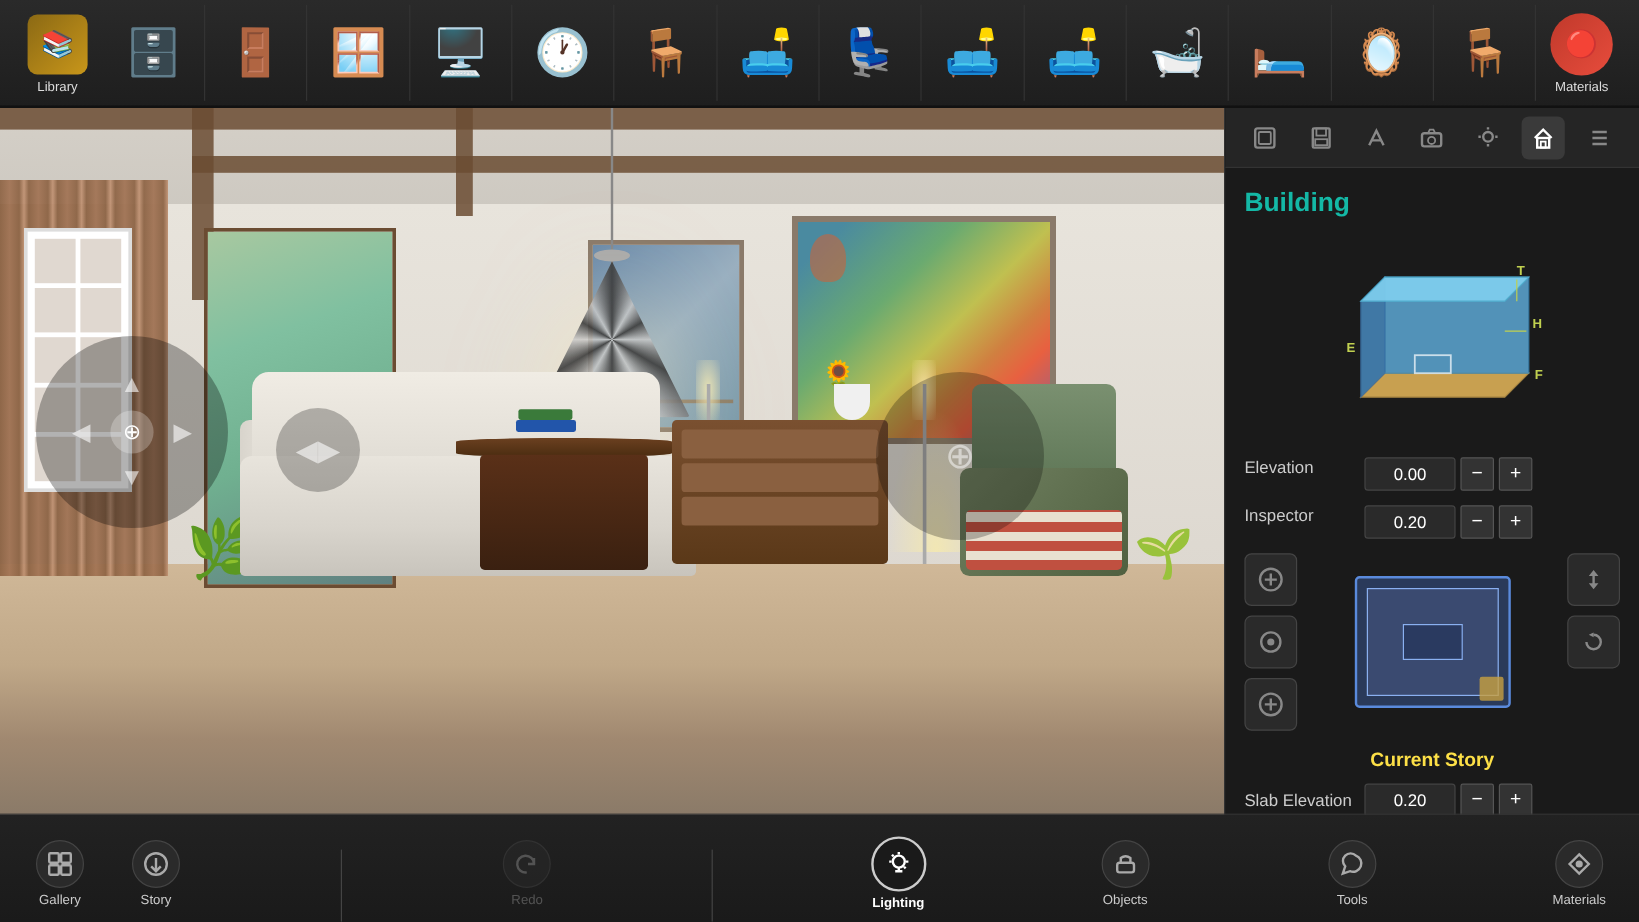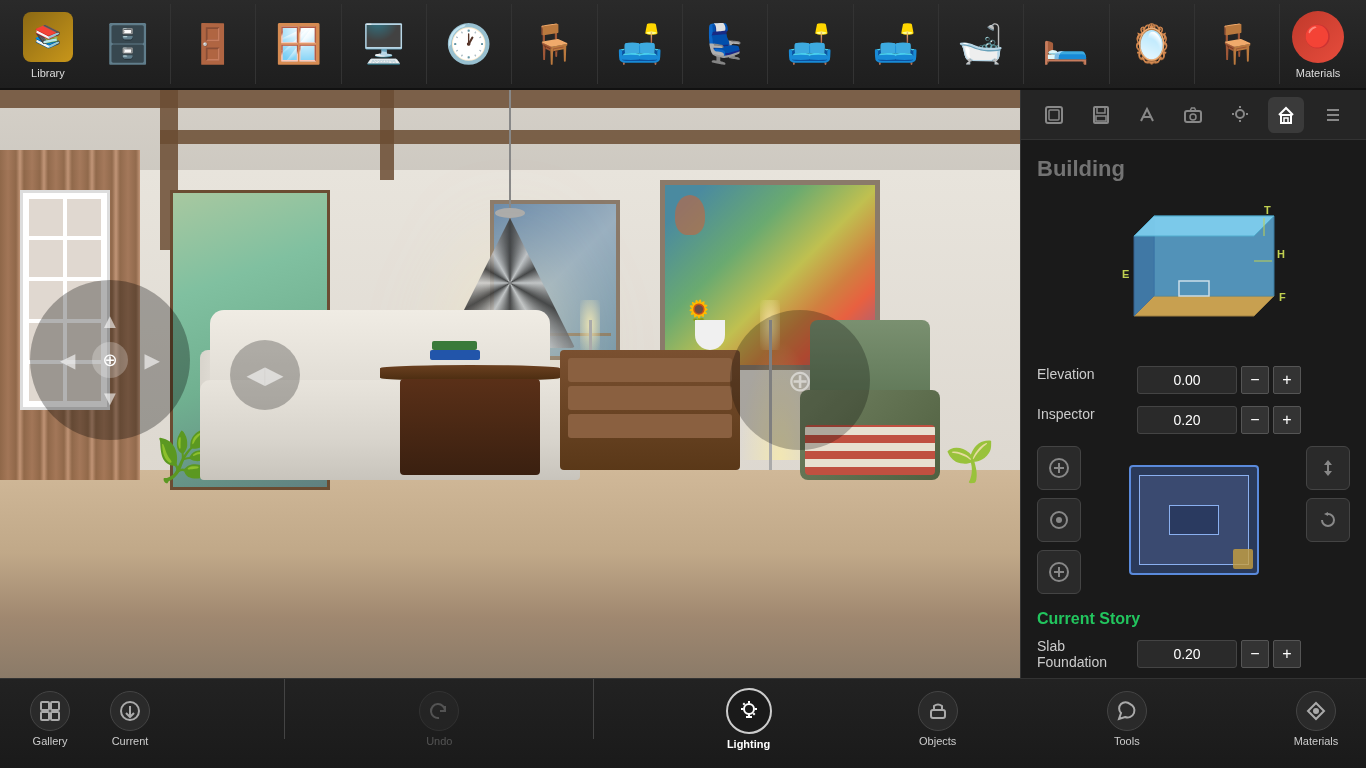--- a/index.html
+++ b/index.html
@@ -275,57 +275,57 @@
     .panel-tabs {
       display: flex; align-items: center; justify-content: space-around;
       height: 50px; background: #252525; border-bottom: 1px solid #333; padding: 0 10px;
     }
     .panel-tab {
       width: 36px; height: 36px; display: flex; align-items: center; justify-content: center;
       border-radius: 6px; cursor: pointer; font-size: 18px; color: #888;
     }
     .panel-tab.active { background: #3a3a3a; color: #fff; }
     .panel-content { padding: 16px; }
-    .panel-title { font-size: 22px; font-weight: 600; color: #737373; margin-bottom: 4px; }
+    .panel-title { font-size: 22px; font-weight: 600; color: #14b8a6; margin-bottom: 19px; }
 
     
     .room-diagram {
       width: 200px; height: 160px; margin: 0 auto 20px; position: relative;
     }
     .diagram-svg { width: 100%; height: 100%; }
 
     .property-row {
       display: flex; align-items: flex-start; margin-bottom: 12px;
     }
     .property-label { color: #ccc; font-size: 14px; width: 100px; }
     .property-input {
       background: #2a2a2a; border: 1px solid #444; color: #fff; padding: 5px 8px;
-      width: 100px; font-size: 14px; border-radius: 3px; text-align: center;
+      width: 76px; font-size: 14px; border-radius: 3px; text-align: center;
     }
     .prop-btn {
       width: 28px; height: 28px; background: #333; border: 1px solid #555;
       color: #fff; font-size: 16px; cursor: pointer;
       display: flex; align-items: center; justify-content: center;
       border-radius: 2px; margin-left: 4px;
     }
     .action-btn {
       width: 44px; height: 44px; background: #2a2a2a; border: 1px solid #444;
       border-radius: 6px; display: flex; align-items: center; justify-content: center;
       cursor: pointer; font-size: 16px; color: #aaa;
     }
 
     
-    .section-title { font-size: 16px; font-weight: 600; color: #22c55e; margin: 14px 0 10px; }
+    .section-title { font-size: 16px; font-weight: 600; color: #fde047; margin: 14px 0 10px; text-align: center; }
 
     
     #bottom-bar {
       position: absolute; bottom: 0; left: 0; width: 1366px; height: 90px;
       background: linear-gradient(to top, #1a1a1a, #222);
       border-top: 1px solid #333;
-      display: flex; align-items: flex-start; justify-content: space-between;
+      display: flex; align-items: flex-end; justify-content: space-between;
       padding: 0 10px;
       z-index: 100;
     }
     .bottom-group { display: flex; align-items: center; }
     .bottom-item {
       display: flex; flex-direction: column; align-items: center; justify-content: center;
       width: 80px; height: 80px; cursor: pointer; font-size: 11px; color: #ccc;
     }
     .bottom-item.active { color: #fff; }
     .bottom-icon {
@@ -666,21 +666,21 @@
               <path d="M12 6 A6 6 0 1 1 6 12" fill="none" stroke="#888" stroke-width="2"></path>
               <polygon points="8,6 12,4 12,8" fill="#888"></polygon>
             </svg>
         </button>
       </div>
     </div>
 
     <div class="section-title">Current Story</div>
 
     <div class="slab-row">
-      <span class="property-label">Slab Foundation</span>
+      <span class="property-label">Slab Elevation</span>
       <input class="property-input" type="text" value="0.20" style="">
       <button class="prop-btn">−</button>
       <button class="prop-btn">+</button>
     </div>
   </div>
 </div>
 
 <div id="bottom-bar">
   <div class="bottom-group">
     <div class="bottom-item">
@@ -695,35 +695,35 @@
       <span>Gallery</span>
     </div>
     <div class="bottom-item">
       <div class="bottom-icon">
         <svg width="22" height="22" viewBox="0 0 22 22">
             <circle cx="11" cy="11" r="9" fill="none" stroke="#aaa" stroke-width="2"></circle>
             <line x1="11" y1="6" x2="11" y2="16" stroke="#aaa" stroke-width="2"></line>
             <polyline points="7,13 11,17 15,13" fill="none" stroke="#aaa" stroke-width="2"></polyline>
           </svg>
       </div>
-      <span>Current</span>
+      <span>Story</span>
     </div>
   </div>
 
   <div class="bottom-divider"></div>
 
   <div class="bottom-group">
     <div class="bottom-item bottom-redo" style="opacity:0.5;">
       <div class="bottom-icon">
         <svg width="22" height="22" viewBox="0 0 22 22">
             <path d="M17 11 A7 7 0 1 0 11 18" fill="none" stroke="#888" stroke-width="2"></path>
             <polyline points="17,6 17,11 12,11" fill="none" stroke="#888" stroke-width="2"></polyline>
           </svg>
       </div>
-      <span style="color:#888;">Undo</span>
+      <span style="color:#888;">Redo</span>
     </div>
   </div>
 
   <div class="bottom-divider"></div>
 
   <div class="bottom-item active" style="position:relative;font-weight:bold;">
     <div style="width:46px; height:46px; border-radius:50%; border:2px solid #ccc; background:#1a1a1a; display:flex; align-items:center; justify-content:center; margin-bottom:4px;">
       <svg width="24" height="24" viewBox="0 0 24 24">
         <circle cx="12" cy="10" r="5" fill="none" stroke="#fff" stroke-width="2"></circle>
         <line x1="12" y1="15" x2="12" y2="18" stroke="#fff" stroke-width="2"></line>

